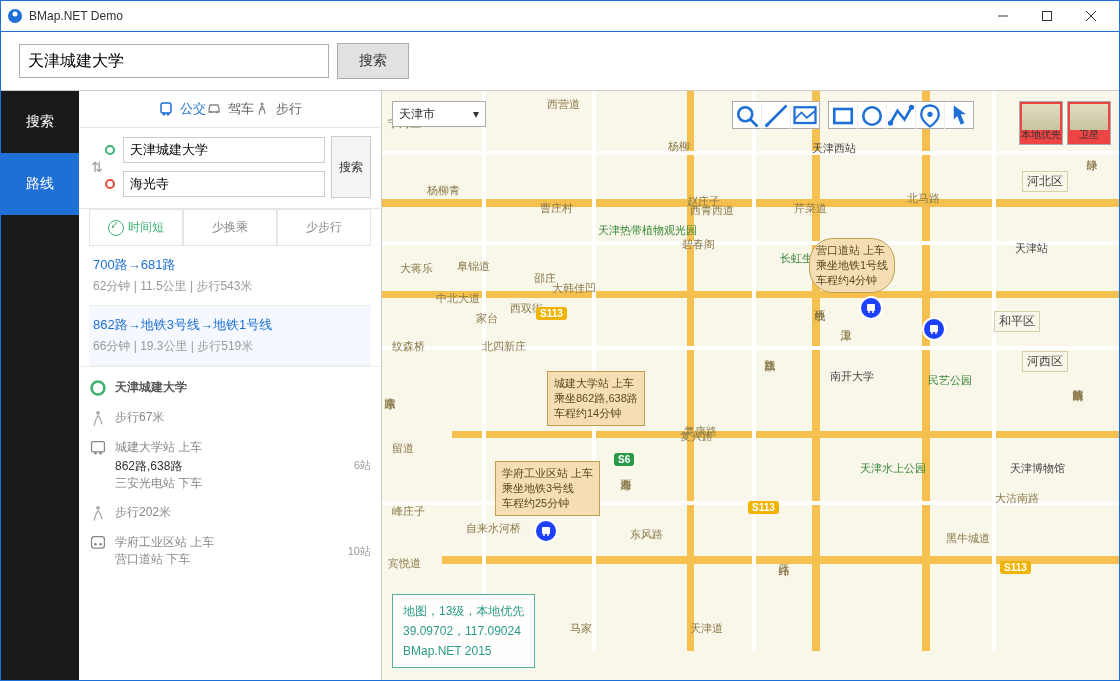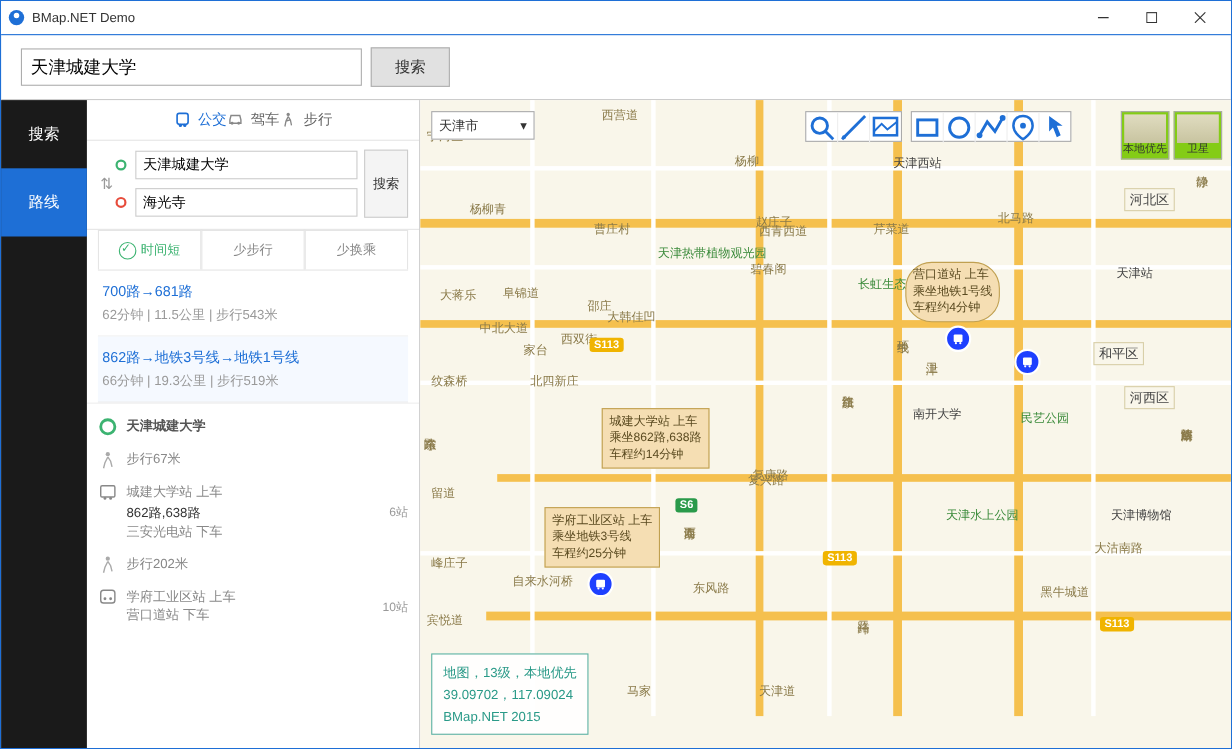--- a/index.html
+++ b/index.html
@@ -55,21 +55,21 @@
   .roadmap .rd2{position:absolute;background:#fff;}
   .roadmap .lbl{position:absolute;font-size:11px;color:#8a7a49;white-space:nowrap;}
   .roadmap .dist{position:absolute;font-size:12px;color:#8a7a49;border:1px solid #d8cfa8;padding:1px 4px;background:#f9f6ea;}
   .roadmap .shield{position:absolute;background:#f0b400;color:#fff;font-size:10px;padding:1px 4px;border-radius:3px;font-weight:bold;}
   .citysel{position:absolute;left:10px;top:10px;width:80px;height:24px;border:1px solid #aaa;background:#fff;display:flex;align-items:center;justify-content:space-between;padding:0 6px;font-size:12px;}
   .toolbar{position:absolute;left:350px;top:10px;height:28px;display:flex;gap:8px;}
   .tgrp{display:flex;border:1px solid #aaa;background:#fff;}
   .tgrp .tb{width:28px;height:28px;display:flex;align-items:center;justify-content:center;border-right:1px solid #eee;}
   .tgrp .tb:last-child{border-right:none;}
   .layers{position:absolute;right:8px;top:10px;display:flex;gap:4px;}
-  .layers .ly{width:44px;height:44px;border:1px solid #aaa;background:#84cc16;font-size:10px;display:flex;align-items:flex-end;justify-content:center;padding-bottom:2px;box-sizing:border-box;color:#333;position:relative;}
+  .layers .ly{width:44px;height:44px;border:1px solid #aaa;background:#ef4444;font-size:10px;display:flex;align-items:flex-end;justify-content:center;padding-bottom:2px;box-sizing:border-box;color:#333;position:relative;}
   .layers .ly::before{content:"";position:absolute;top:2px;left:2px;right:2px;height:26px;background:linear-gradient(#e0dcc0,#c8c4a0);}
   .routeLine{position:absolute;inset:0;}
   .bus{position:absolute;width:20px;height:20px;border:2px solid #fff;border-radius:50%;background:#1e40ff;display:flex;align-items:center;justify-content:center;}
   .bus svg{width:12px;height:12px;}
   .marker{position:absolute;width:24px;height:30px;transform:translate(-12px,-28px);}
   .marker .pin{width:24px;height:24px;border-radius:50%;border:2px solid #fff;display:flex;align-items:center;justify-content:center;color:#fff;font-size:12px;font-weight:bold;box-shadow:0 1px 3px rgba(0,0,0,.4);}
   .marker .pin.green{background:#3cb371;}
   .marker .pin.red{background:#e74c3c;}
   .marker .tail{width:0;height:0;border-left:5px solid transparent;border-right:5px solid transparent;margin:-2px auto 0;}
   .marker .tail.green{border-top:8px solid #3cb371;}
@@ -167,24 +167,24 @@
         </div>
         <div class="odbtn">搜索</div>
       </div>
 
       <div class="sorts">
         <div class="sort active">
             <span class="chk"></span>
             <span>时间短</span>
           </div>
         <div class="sort">
+            <span>少换乘</span>
+          </div>
+        <div class="sort">
             <span>少步行</span>
-          </div>
-        <div class="sort">
-            <span>少换乘</span>
           </div>
       </div>
 
       <div class="routes">
         <div class="route">
           <div class="rt">700路→681路</div>
           <div class="rd">62分钟 | 11.5公里 | 步行543米</div>
         </div>
         <div class="route sel">
           <div class="rt">862路→地铁3号线→地铁1号线</div>
@@ -368,21 +368,21 @@
       <div class="tip" style="left:165px;top:280px;">
         <div>城建大学站 上车</div>
           <div>乘坐862路,638路</div>
           <div>车程约14分钟</div>
       </div>
       <div class="tip" style="left:113px;top:370px;">
         <div>学府工业区站 上车</div>
           <div>乘坐地铁3号线</div>
           <div>车程约25分钟</div>
       </div>
-      <div class="tip" style="left:441px;top:147px;border-radius:24px;">
+      <div class="tip" style="left:427px;top:147px;border-radius:24px;">
         <div>营口道站 上车</div>
           <div>乘坐地铁1号线</div>
           <div>车程约4分钟</div>
       </div>
 
       <div class="citysel">
         <span>天津市</span>
         <span>▾</span>
       </div>
 

